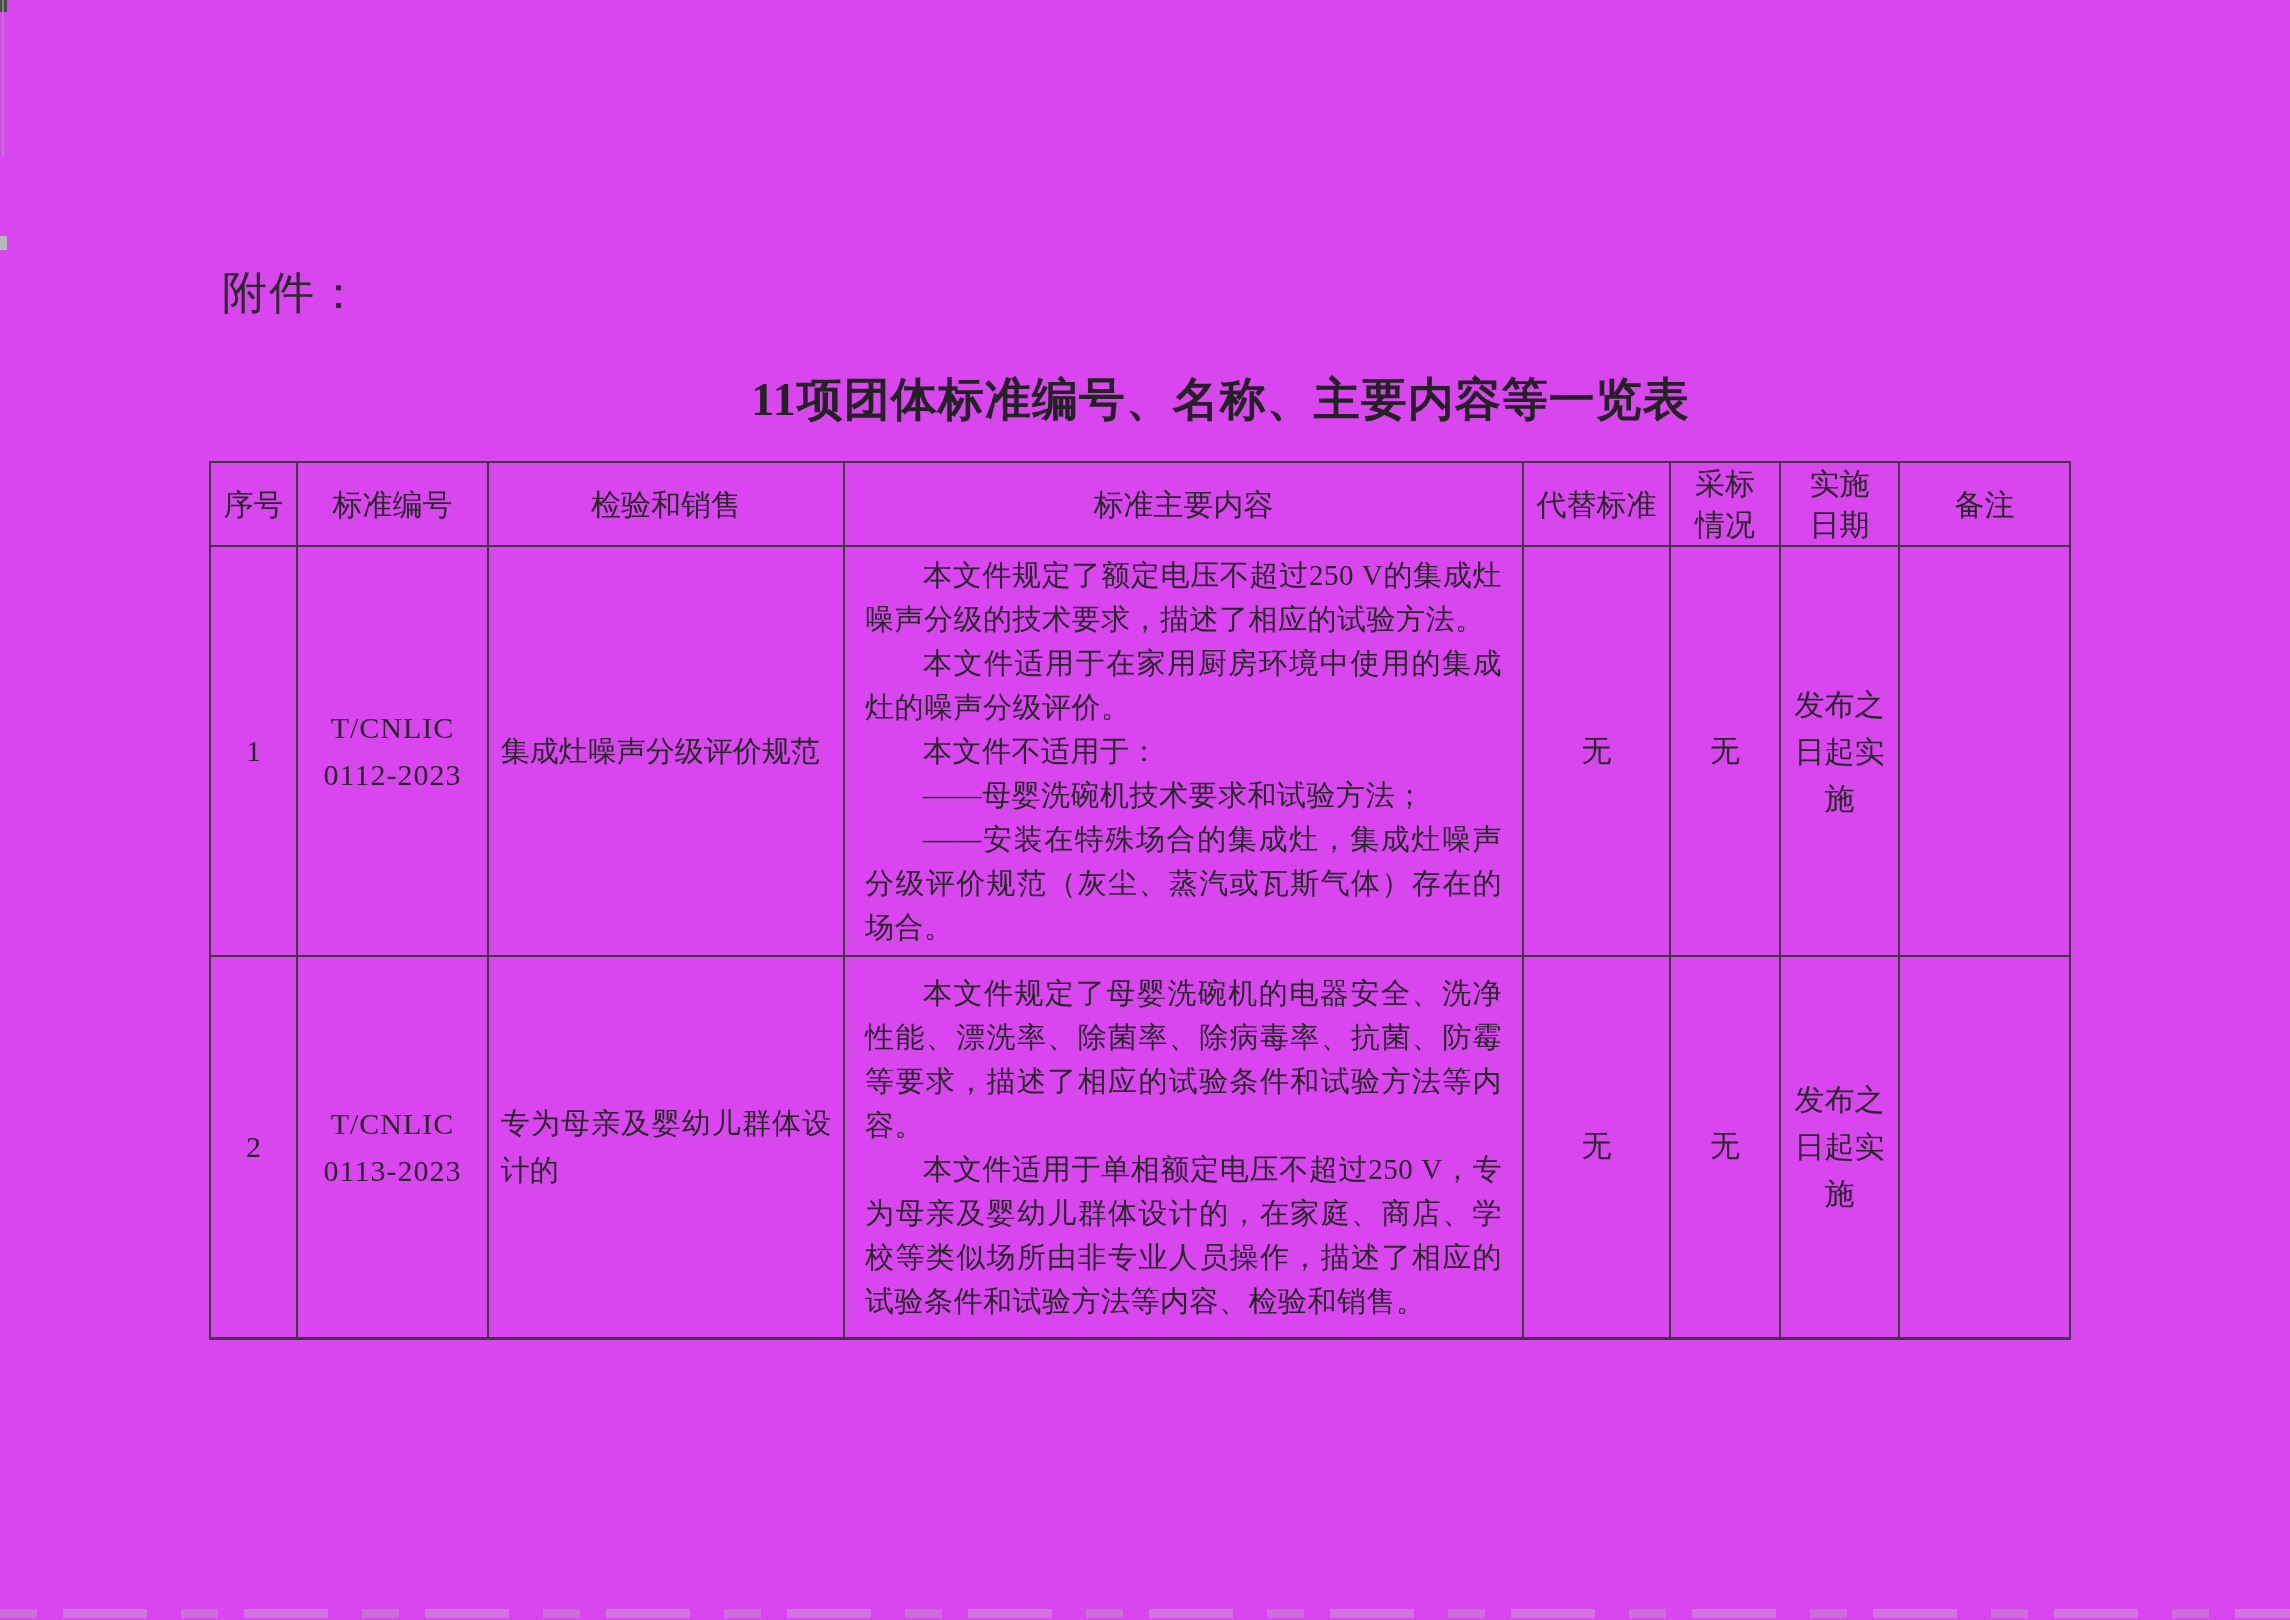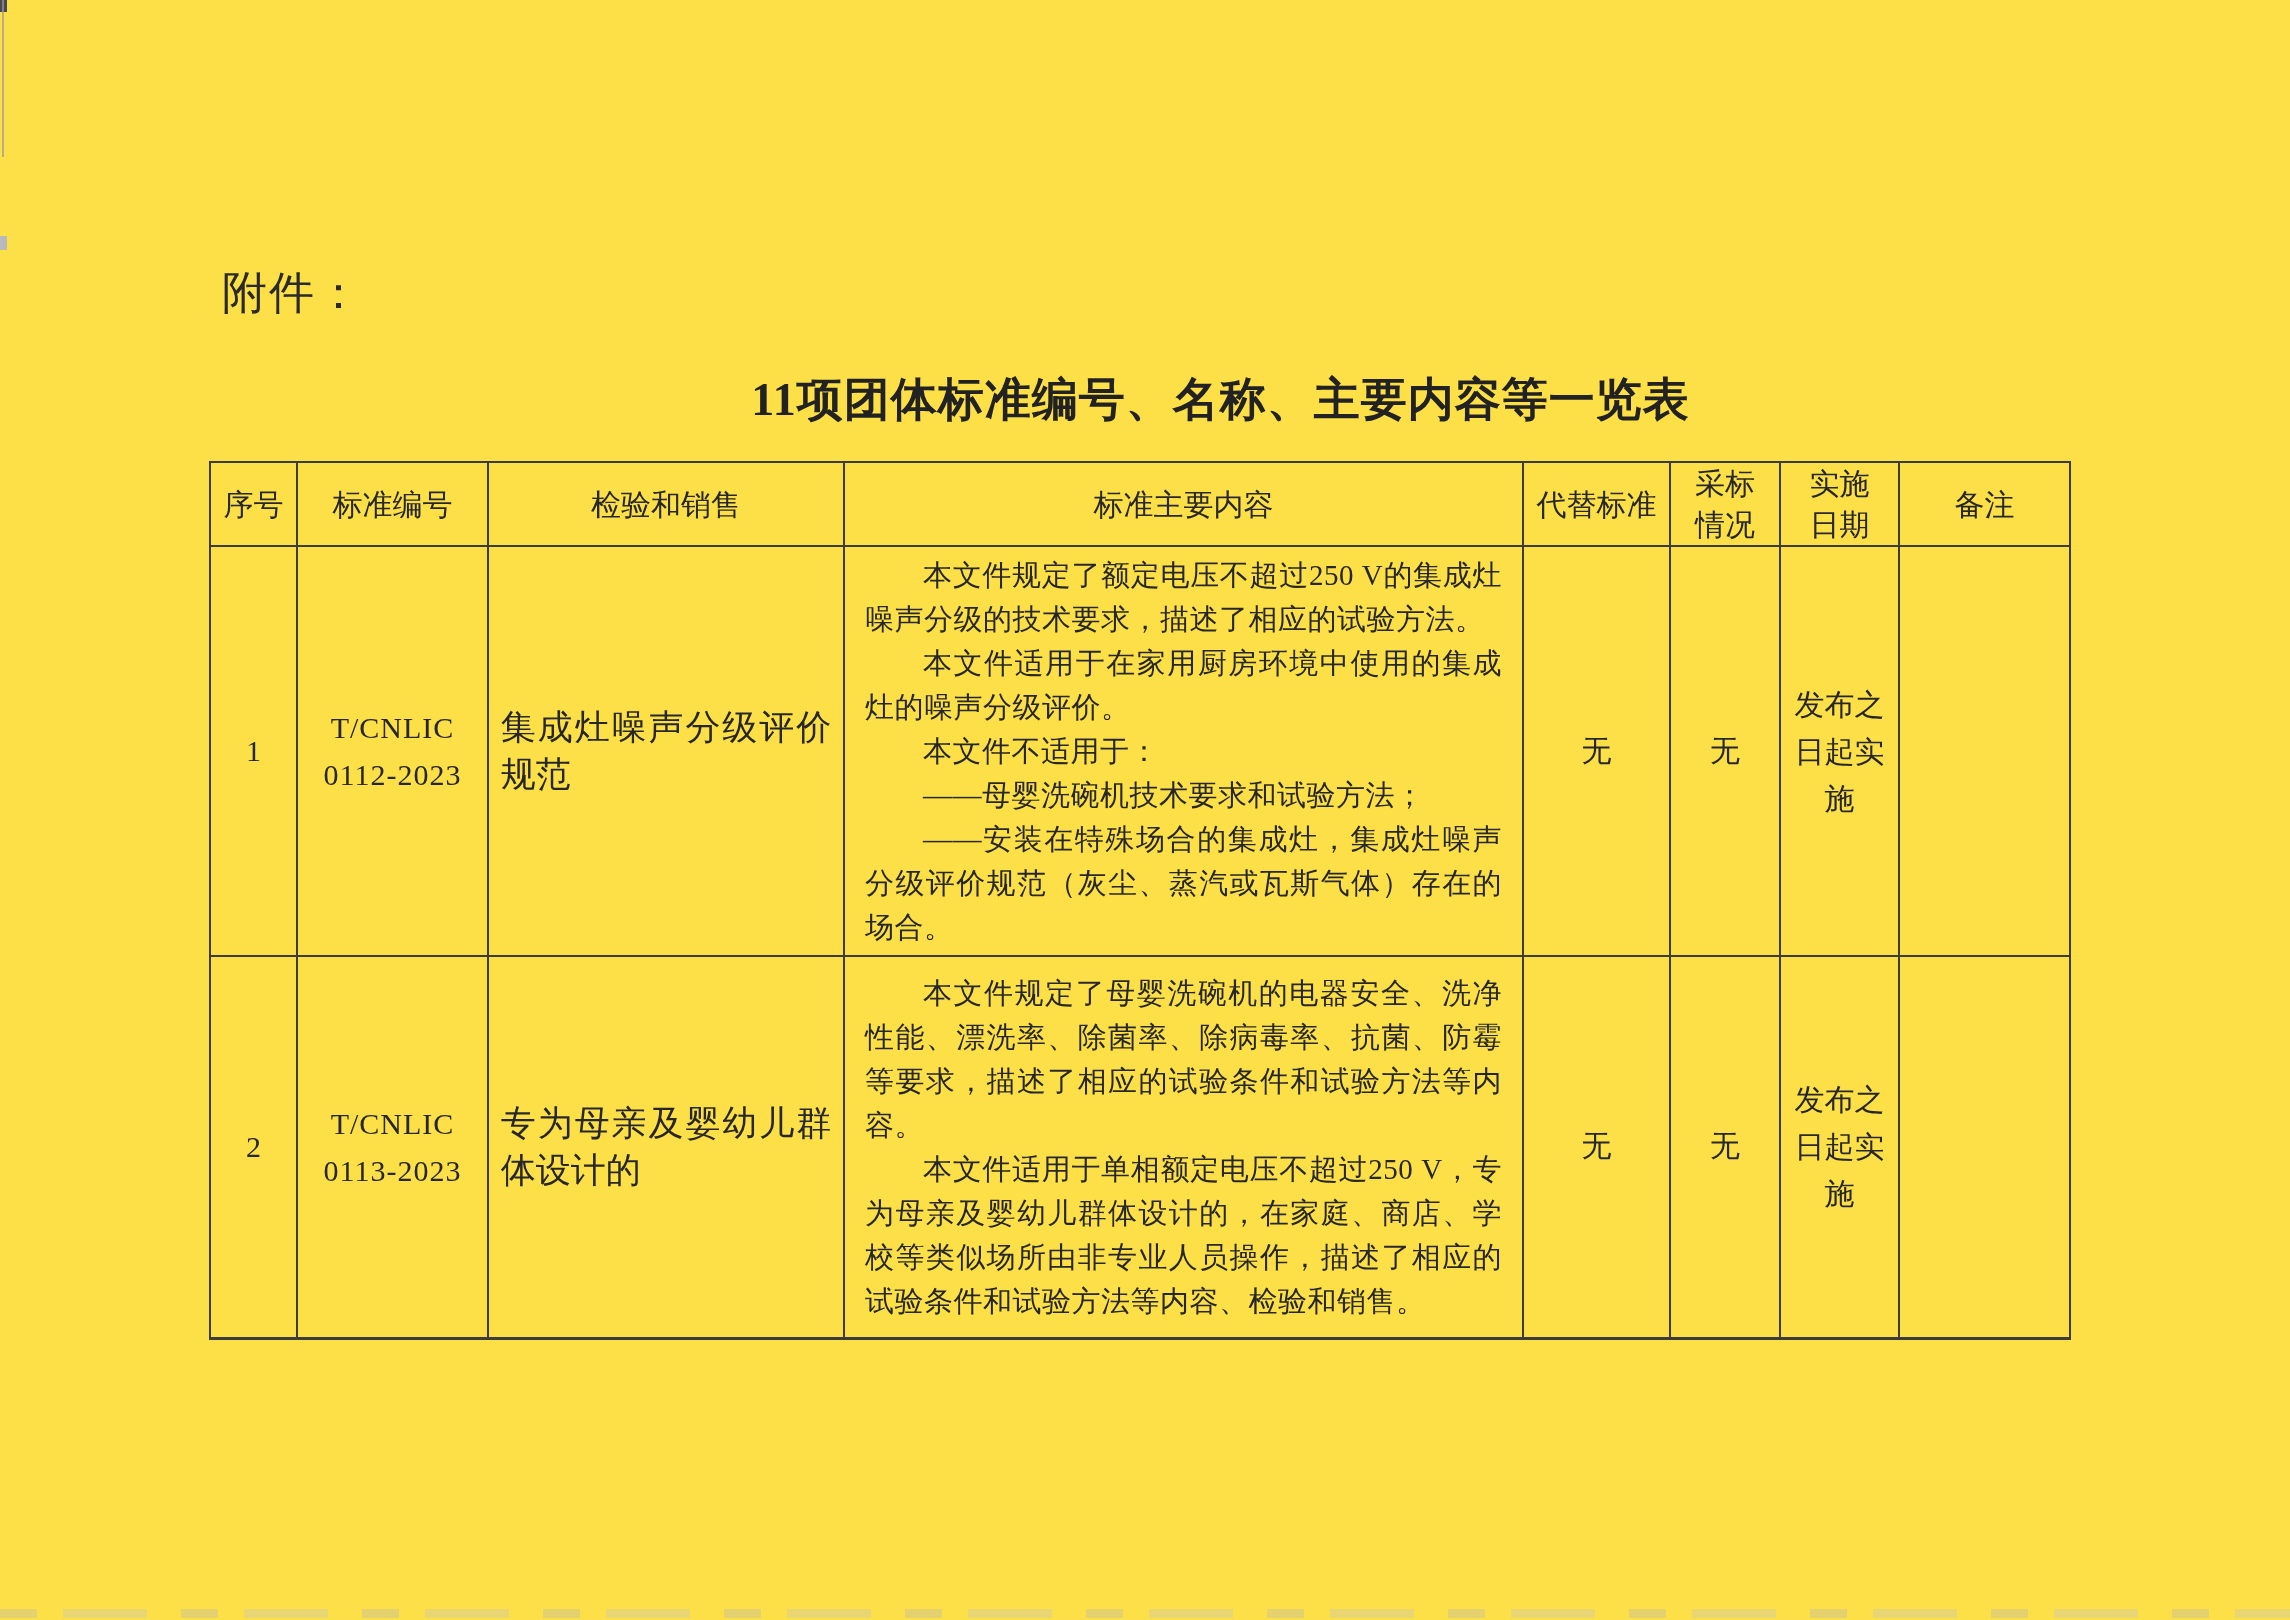--- a/index.html
+++ b/index.html
@@ -1,19 +1,19 @@
 <!DOCTYPE html>
 <html lang="zh"><head>
 <meta charset="utf-8">
 <style>
   html,body{margin:0;padding:0;background:#e8e8e8;}
   .page{
     position:relative;
     width:2291px;height:1620px;
-    background:#fde047;
+    background:#d946ef;
     overflow:hidden;
     font-family:"Liberation Serif","DejaVu Serif",serif;
     color:#252525;
   }
   
   .edge-line{position:absolute;left:2px;top:0;width:2px;height:157px;background:#9a9aa0;opacity:.7;}
   .edge-corner{position:absolute;left:0;top:0;width:6.9px;height:11.8px;background:#4a4a4e;}
   .edge-dash{position:absolute;left:0;top:236px;width:6.9px;height:13.7px;background:#b9b9bd;}
   .bottom-noise{
     position:absolute;left:0;bottom:2px;width:100%;height:8.8px;opacity:.35;
@@ -49,21 +49,21 @@
     border-top:2.9px solid #3c3c3c;
     border-bottom:2.9px solid #3c3c3c;
   }
   .standards tbody tr:nth-child(1){height:410px;}
   .standards tbody tr:nth-child(2){height:382px;}
   .standards tbody tr:last-child td{border-bottom:3.9px solid #3c3c3c;}
   td.c-no,td.c-replaced,td.c-adoption,td.c-impl,td.c-code{text-align:center;}
   td.c-code{white-space:pre-line;line-height:47px;letter-spacing:1px;}
   td.c-impl{line-height:47px;padding:0 3px;}
   td.c-name{
-    text-align:justify;padding:0 11.8px;line-height:47px;font-size:35px;border-radius:13px;
+    text-align:justify;padding:0 11.8px;line-height:47px;font-size:29px;border-radius:13px;
   }
   td.c-content{padding:0 20px;}
   td.c-content p.para{
     margin:0;text-indent:2em;
     font-size:29px;line-height:44px;
     text-align:justify;text-justify:inter-ideograph;
     letter-spacing:0.5px;
   }
 </style>
 </head>

